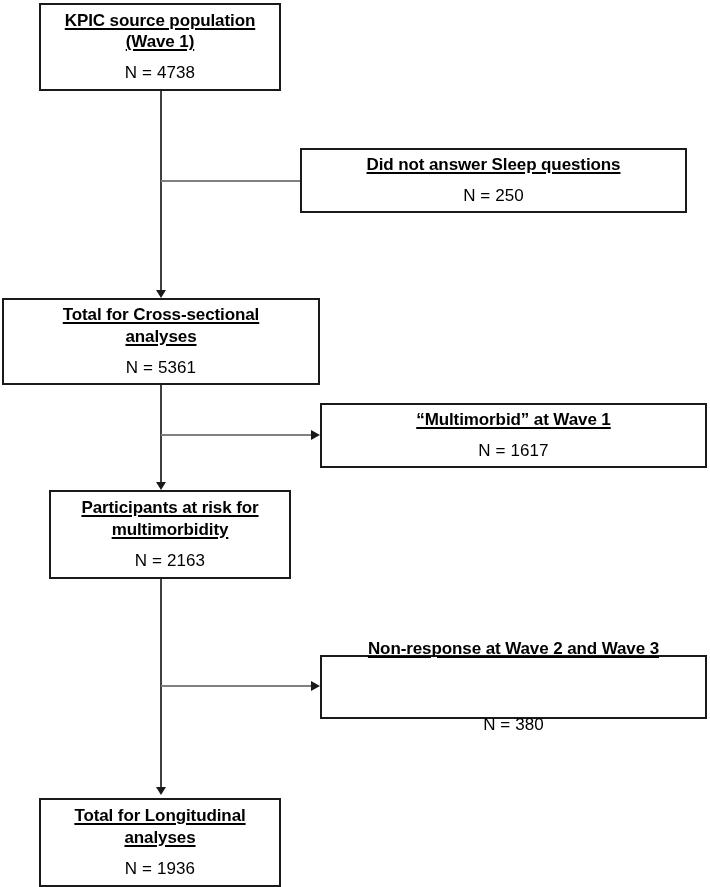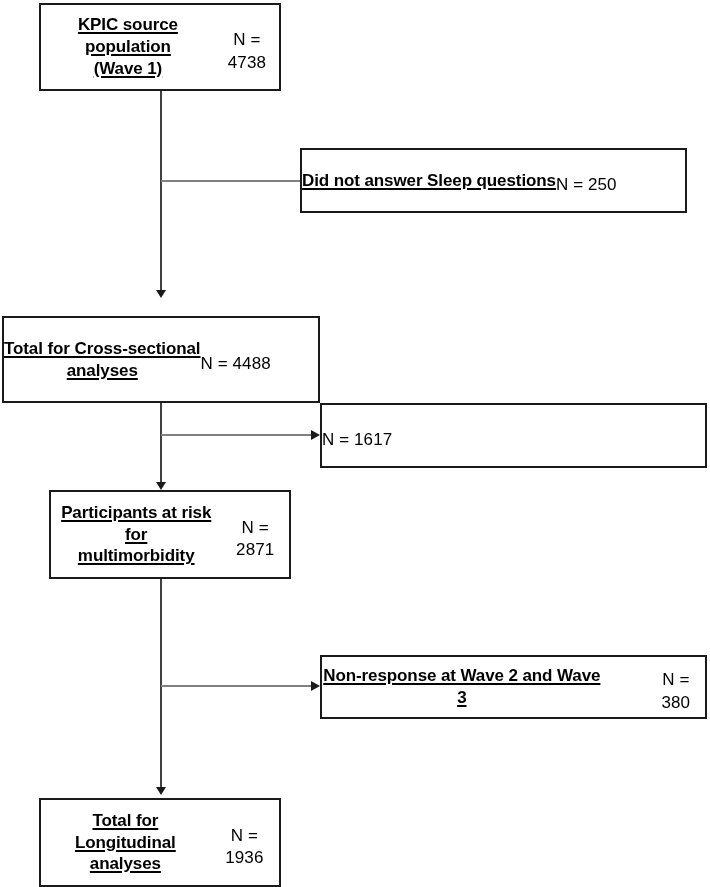--- a/index.html
+++ b/index.html
@@ -15,23 +15,23 @@
     background: #ffffff;
     font-family: "Liberation Sans", "DejaVu Sans", sans-serif;
     overflow: hidden;
   }
   .node {
     position: absolute;
     box-sizing: border-box;
     border: 2px solid #1a1a1a;
     background: #ffffff;
     display: flex;
-    flex-direction: row;
+    flex-direction: column;
     align-items: center;
-    justify-content: flex-start;
+    justify-content: center;
     text-align: center;
     z-index: 3;
   }
   .node .title {
     font-weight: bold;
     font-size: 17px;
     line-height: 1.28;
     color: #000000;
     text-decoration: underline;
     text-underline-offset: 2px;
@@ -101,44 +101,45 @@
 
   <div class="hline" style="left:161px; top:685px; width:150px;"></div>
   <div class="arrow-right" style="left:311px; top:681px;"></div>
 
   <div class="node" style="left:39px; top:3px; width:242px; height:88px;">
     <div class="title">KPIC source population
 (Wave 1)</div>
     <div class="count">N = 4738</div>
   </div>
 
-  <div class="node" style="left:2px; top:316px; width:318px; height:87px;">
+  <div class="node" style="left:2px; top:298px; width:318px; height:87px;">
     <div class="title">Total for Cross-sectional
 analyses</div>
-    <div class="count">N = 4488</div>
+    <div class="count">N = 5361</div>
   </div>
 
   <div class="node" style="left:49px; top:490px; width:242px; height:89px;">
     <div class="title">Participants at risk for
 multimorbidity</div>
-    <div class="count">N = 2871</div>
+    <div class="count">N = 2163</div>
   </div>
 
   <div class="node" style="left:39px; top:798px; width:242px; height:89px;">
     <div class="title">Total for Longitudinal
 analyses</div>
     <div class="count">N = 1936</div>
   </div>
 
   <div class="node" style="left:300px; top:148px; width:387px; height:65px;">
     <div class="title">Did not answer Sleep questions</div>
     <div class="count">N = 250</div>
   </div>
 
   <div class="node" style="left:320px; top:403px; width:387px; height:65px;">
+    <div class="title">“Multimorbid” at Wave 1</div>
     <div class="count">N = 1617</div>
   </div>
 
   <div class="node" style="left:320px; top:655px; width:387px; height:64px;gap:45px;">
     <div class="title">Non-response at Wave 2 and Wave 3</div>
     <div class="count">N = 380</div>
   </div>
 
 </div>
 

